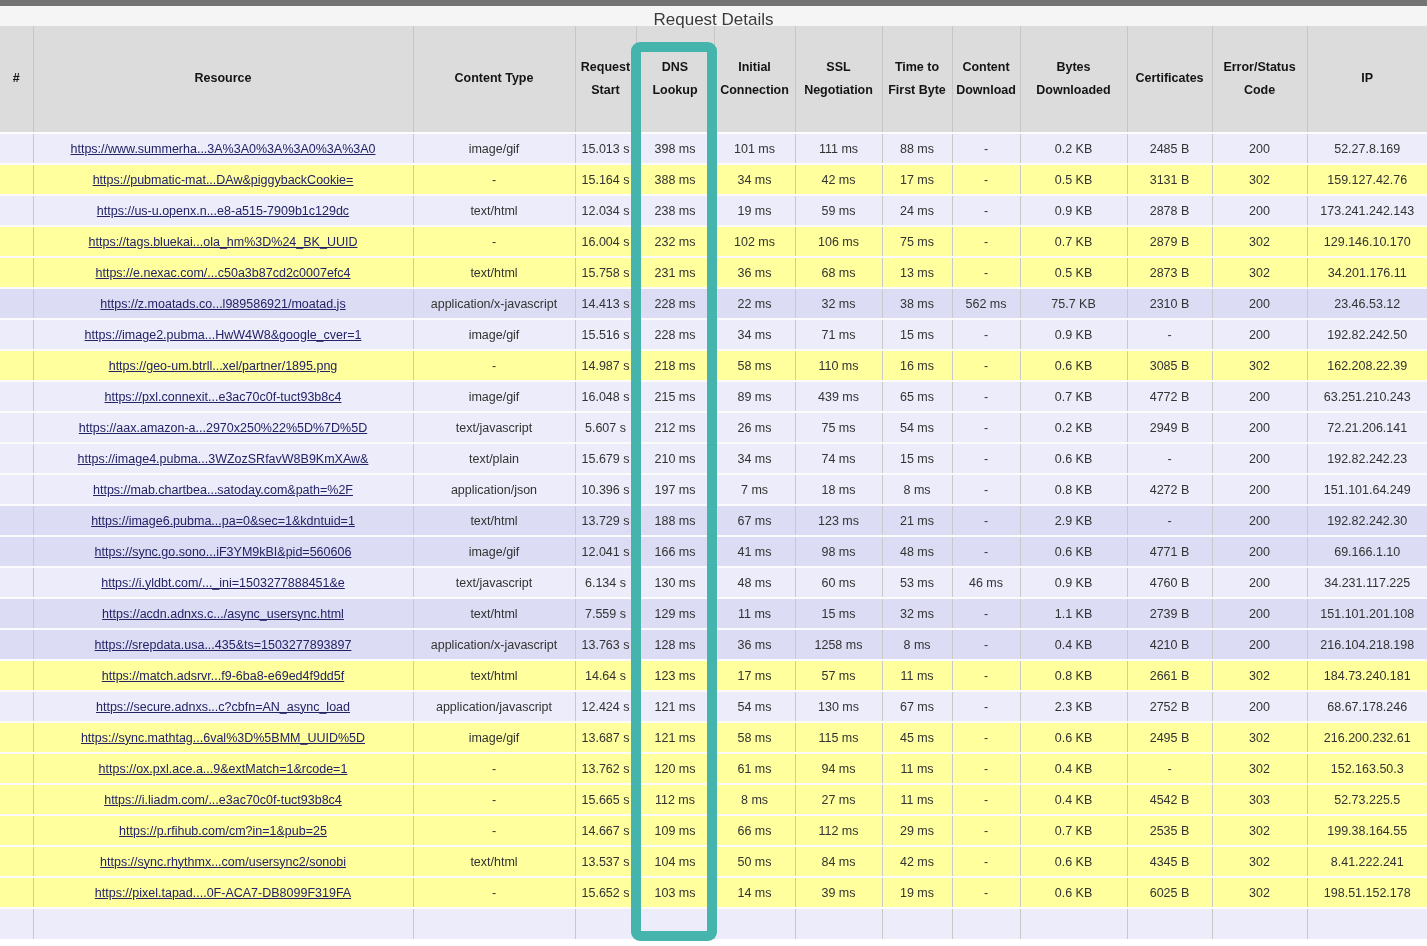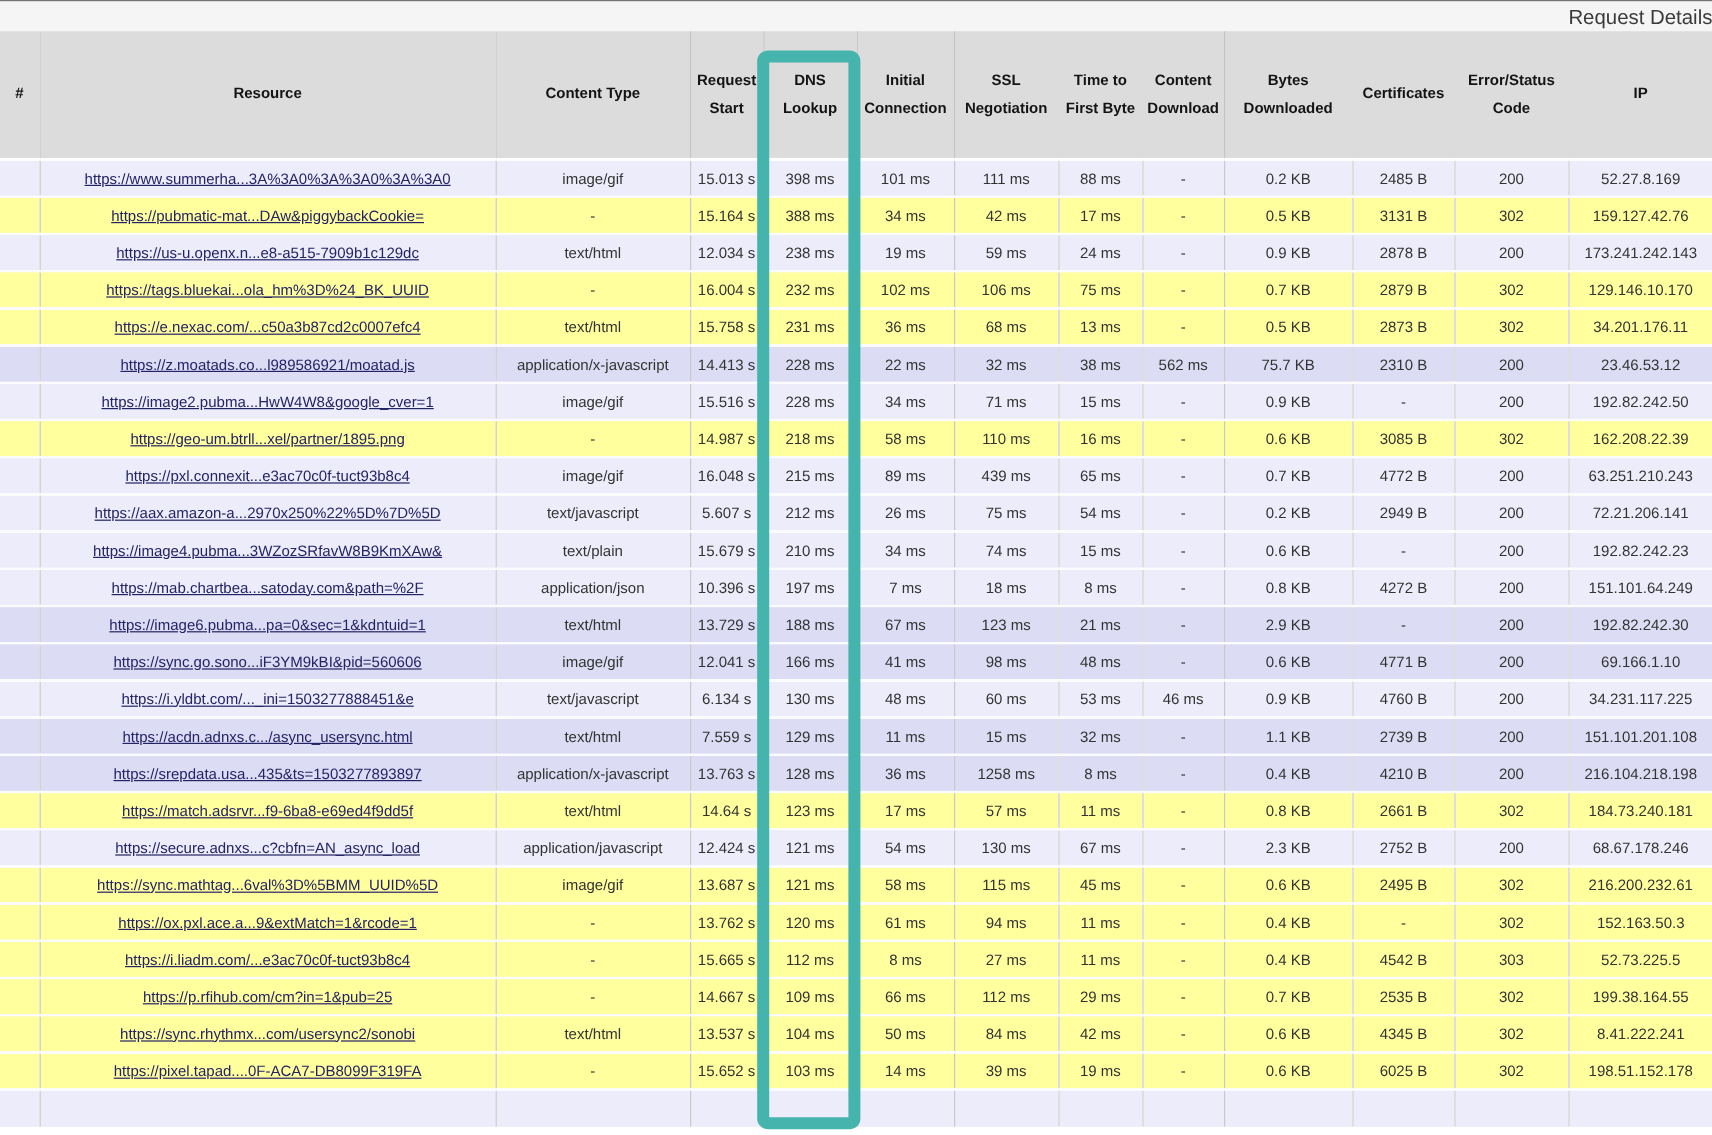--- a/index.html
+++ b/index.html
@@ -2,23 +2,23 @@
 <html><head>
 <meta charset="utf-8">
 <style>
   html,body{margin:0;padding:0;}
   body{
     width:1427px;height:946px;overflow:hidden;background:#ffffff;
     font-family:"Liberation Sans","DejaVu Sans",sans-serif;
   }
   .page{position:relative;width:1427px;height:946px;}
   .title-bar{
-    height:26px;line-height:27px;text-align:right;
+    height:26px;line-height:27px;text-align:center;
     font-size:17px;color:#3b3b3b;background:#f5f5f5;
-    border-top:1px solid #737373;box-sizing:border-box;
+    border-top:6px solid #737373;box-sizing:border-box;
   }
   table.req{border-collapse:collapse;table-layout:fixed;width:1427px;}
   table.req th{
     background:#dcdcdc;height:107px;box-sizing:border-box;
     font-size:12.5px;font-weight:bold;color:#141414;line-height:1.85;
     border-left:1px solid #c6c6c6;border-bottom:2px solid #fdfdfd;
     text-align:center;vertical-align:middle;padding:0 2px;overflow:hidden;
   }
   table.req th:first-child{border-left:none;}
   table.req td{

